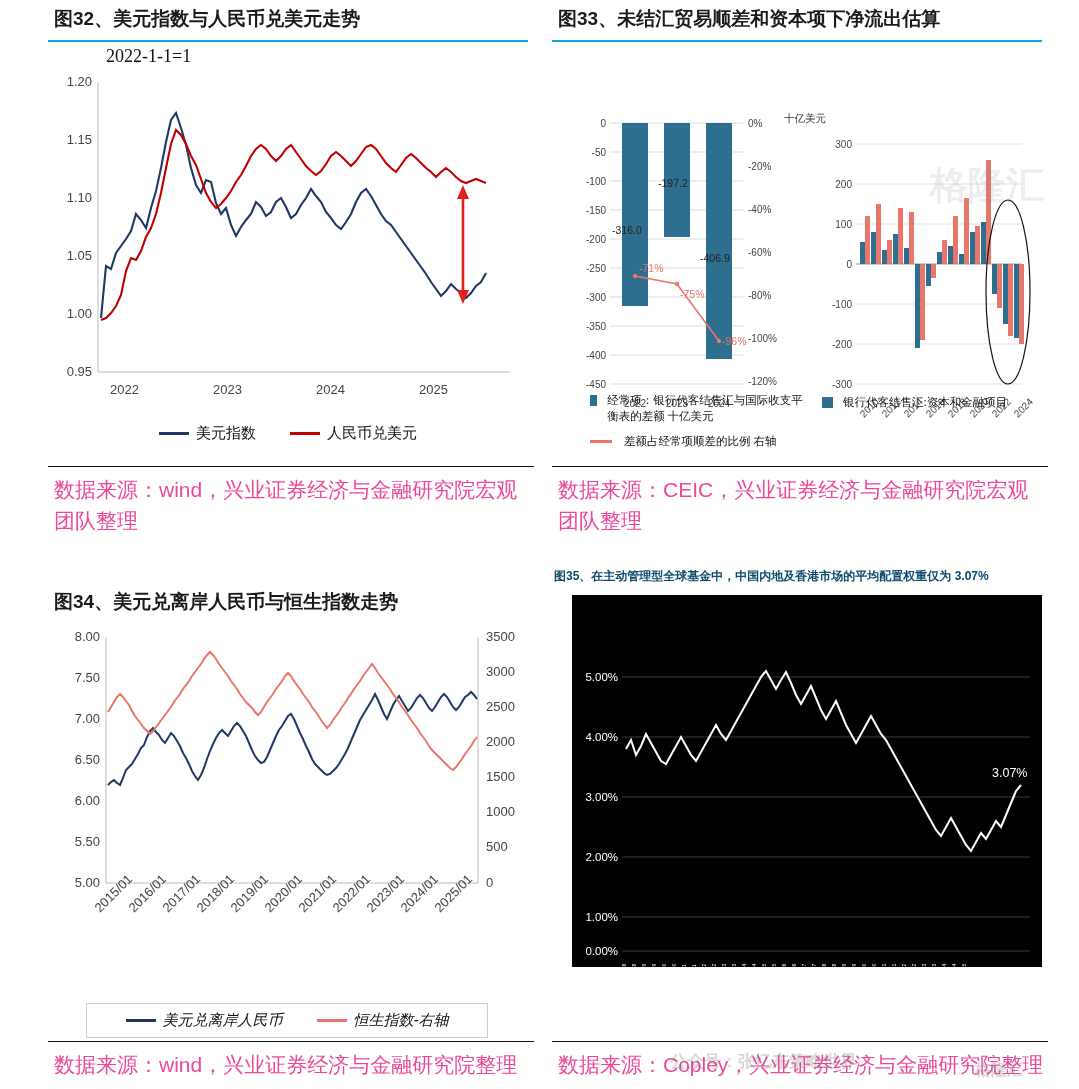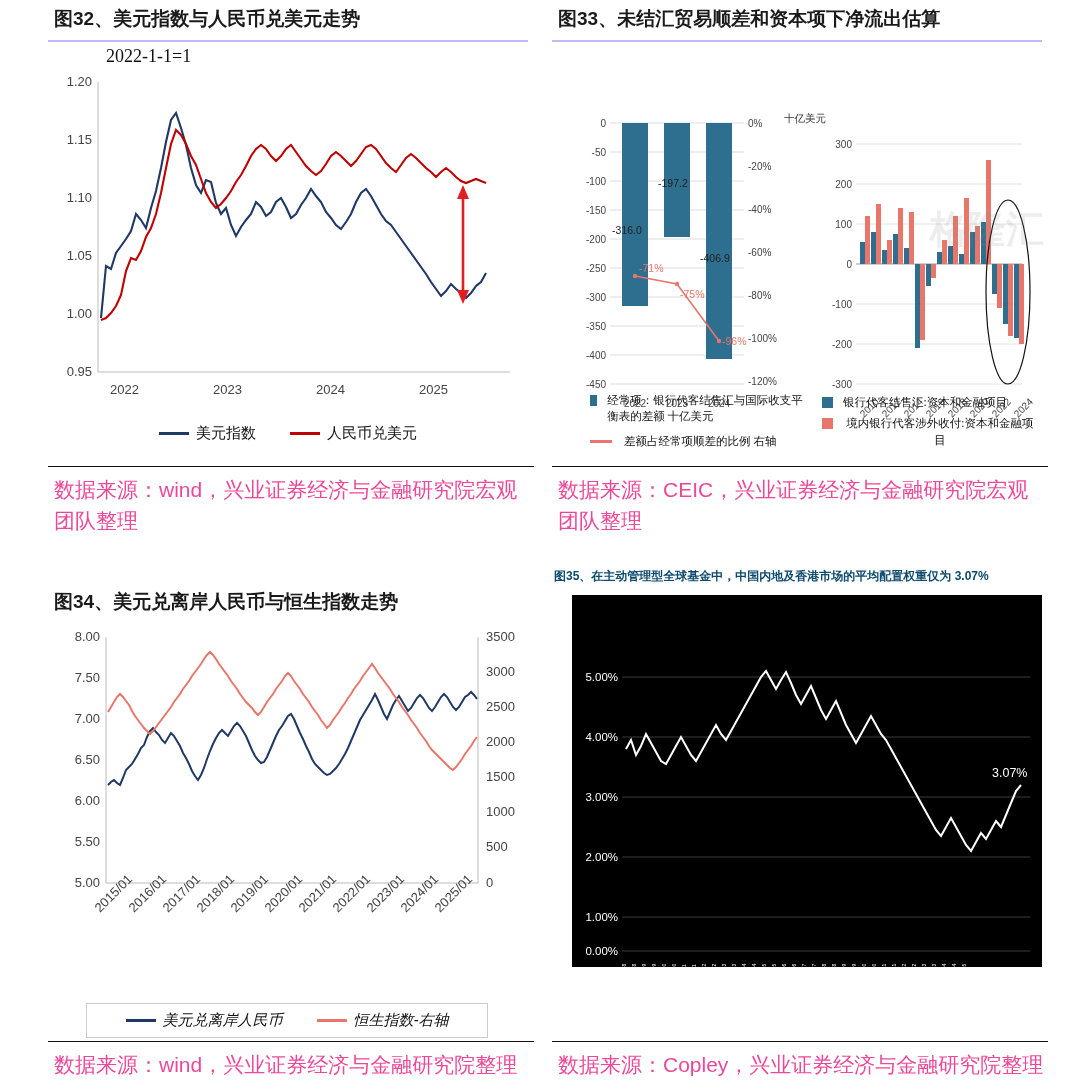--- a/index.html
+++ b/index.html
@@ -4,36 +4,36 @@
 <style>
   html,body{margin:0;padding:0;}
   body{
     width:1079px;height:1089px;background:#ffffff;
     font-family:"Liberation Sans", sans-serif;
     position:relative;overflow:hidden;
   }
   .panel{position:absolute;box-sizing:border-box;}
   .ttl{
     font-weight:bold;font-size:19px;color:#1a1a1a;
-    border-bottom:2px solid #c4b5fd;padding:0 0 8px 6px;line-height:1.35;
+    border-bottom:2px solid #0ea5e9;padding:0 0 8px 6px;line-height:1.35;
   }
   .src{
     border-top:1px solid #111;font-size:21px;color:#ec4899;
     padding:8px 0 0 6px;line-height:1.45;
   }
   .plot{position:relative;}
   svg{display:block;}
   .axlbl{font-size:13px;fill:#444;font-family:"Liberation Sans",sans-serif;}
   .axlbl-sm{font-size:10px;fill:#444;font-family:"Liberation Sans",sans-serif;}
   .legend{display:flex;justify-content:center;gap:34px;align-items:center;font-size:15px;color:#111;}
   .lgline{display:inline-block;width:30px;height:3px;vertical-align:middle;margin-right:7px;}
   .lgbox{display:inline-block;width:11px;height:11px;vertical-align:middle;margin-right:5px;}
   .lgitem{display:flex;align-items:center;white-space:nowrap;}
   .notetxt{font-size:11.5px;color:#111;font-family:"Liberation Serif",serif;line-height:1.45;}
-  .wm{position:absolute;color:rgba(120,120,120,.30);font-weight:bold;pointer-events:none;margin-top:44px;}
+  .wm{position:absolute;color:rgba(120,120,120,.30);font-weight:bold;pointer-events:none;}
 </style>
 </head>
 <body>
 
 <div class="panel" style="left:48px;top:6px;width:480px;height:530px;">
   <div class="ttl">图32、美元指数与人民币兑美元走势</div>
   <div class="plot" style="">
     <div style="position:absolute;left:58px;top:4px;font-size:18px;font-family:'Liberation Serif',serif;color:#111;">2022-1-1=1</div>
     <svg width="480" height="380" viewBox="0 0 480 380">
       <g class="axlbl" font-size="13" fill="#555">
@@ -212,24 +212,20 @@
       </div>
       <div style="display:flex;align-items:flex-start;gap:5px;margin-top:8px;">
         <i class="lgline" style="background:#E8766A;width:22px;margin-top:7px;"></i>
         <span class="notetxt">差额占经常项顺差的比例 右轴</span>
       </div>
     </div>
     <div style="position:absolute;left:270px;top:342px;width:215px;text-align:center;">
       <div style="display:flex;align-items:flex-start;gap:5px;">
         <i class="lgbox" style="background:#2E6E8E;margin-top:3px;"></i>
         <span class="notetxt">银行代客结售汇:资本和金融项目</span>
-      </div>
-      <div style="display:flex;align-items:flex-start;gap:5px;margin-top:5px;">
-        <i class="lgbox" style="background:#E8766A;margin-top:3px;"></i>
-        <span class="notetxt">境内银行代客涉外收付:资本和金融项目</span>
       </div>
     </div>
   </div>
   <div class="src" style="position:absolute;left:0;bottom:0;width:100%;">数据来源：CEIC，兴业证券经济与金融研究院宏观团队整理</div>
 </div>
 
 <div class="panel" style="left:48px;top:575px;width:480px;height:505px;">
   <div style="font-weight:bold;font-size:19px;color:#1a1a1a;padding:14px 0 8px 6px;">图34、美元兑离岸人民币与恒生指数走势</div>
   <div class="plot">
     <svg width="480" height="370" viewBox="0 0 480 370">

